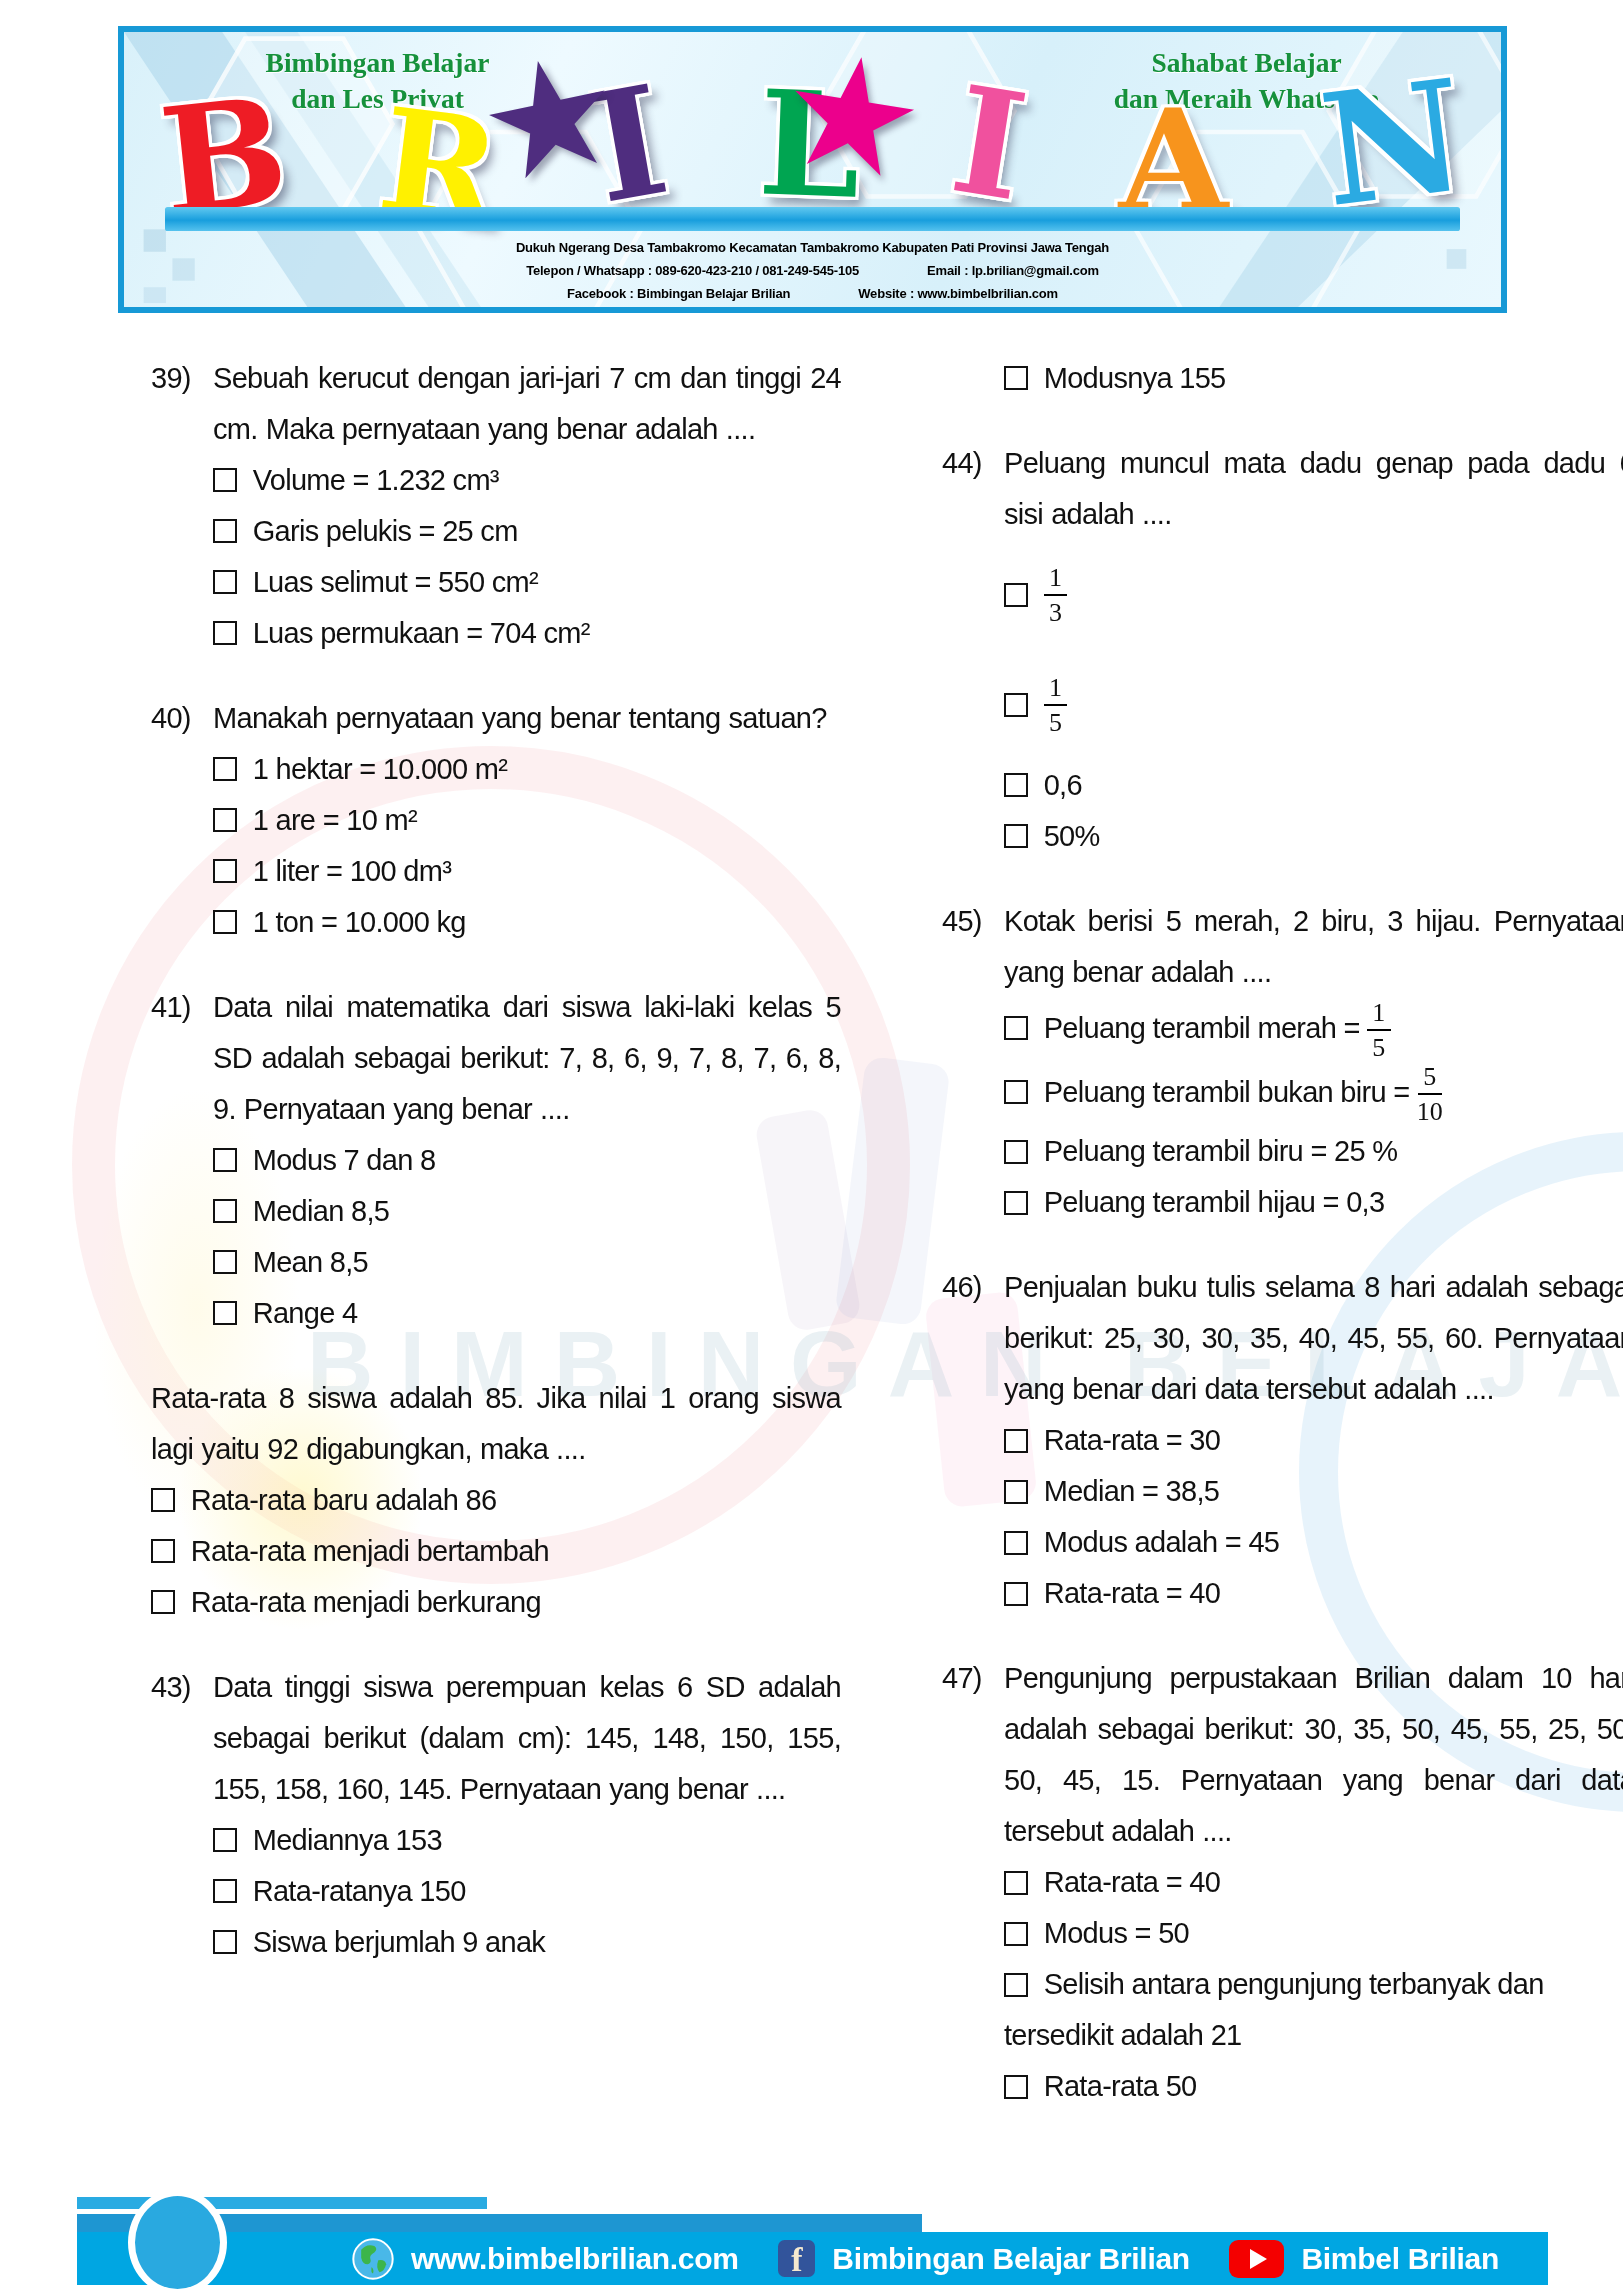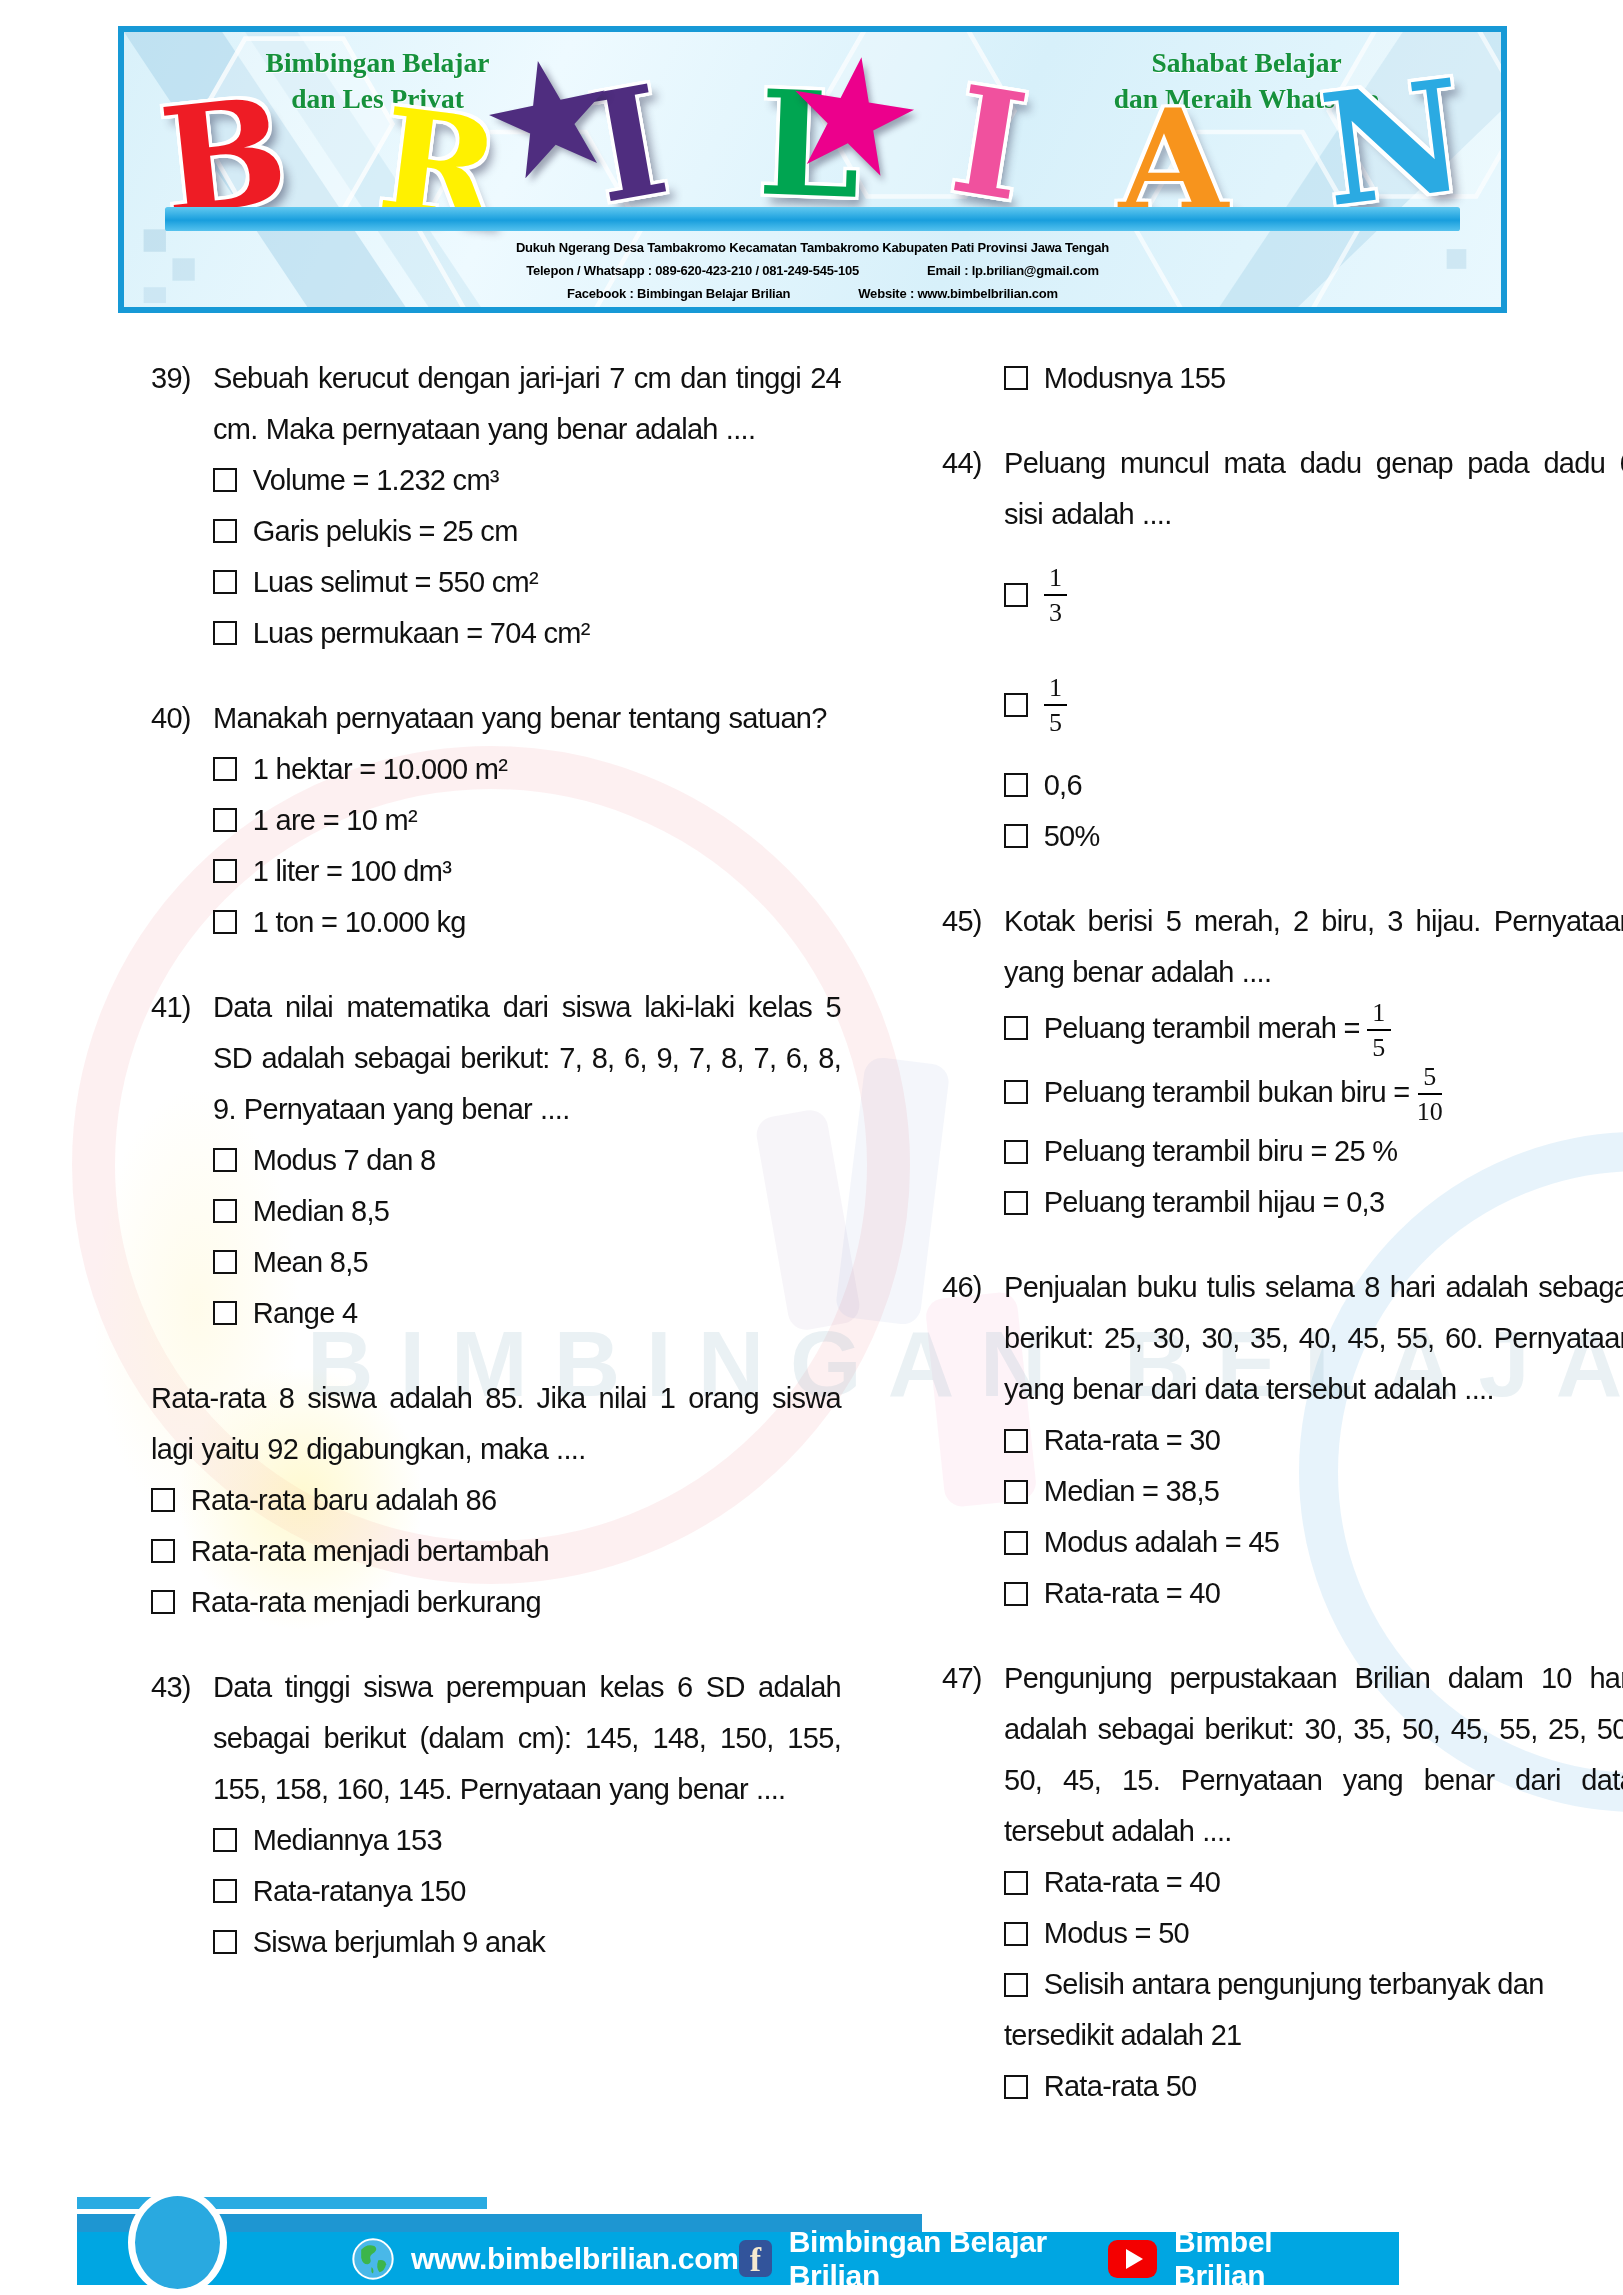--- a/index.html
+++ b/index.html
@@ -59,21 +59,21 @@
   .opt-frac .checkbox{top:0;}
   .frac{display:inline-flex;flex-direction:column;align-items:center;vertical-align:middle;
         font-family:"Liberation Serif",serif;font-size:26px;line-height:1.12;letter-spacing:0;}
   .fnum{border-bottom:2px solid #000;padding:0 5.2px 2px;}
   .fden{padding-top:2px;}
 
   
   .footer{position:absolute;left:0;top:0;z-index:3;}
   .stripe1{position:absolute;left:77px;top:2197px;width:410px;height:11.8px;background:#29ABE2;}
   .stripe2{position:absolute;left:77px;top:2214px;width:845px;height:17.7px;background:#1E96D2;}
-  .footer-bar{position:absolute;left:77px;top:2232px;width:1322px;height:53px;background:#00A6E2;}
+  .footer-bar{position:absolute;left:77px;top:2232px;width:1471px;height:53px;background:#00A6E2;}
   .footer-circle{position:absolute;left:128px;top:2189px;width:85px;height:93px;border:7.2px solid #fff;
                  border-radius:50%;background:#29A9E0;z-index:4;}
   .footer-content{position:absolute;inset:0;display:flex;align-items:center;
                   padding:0 49px 0 275px;justify-content:space-between;}
   .footer-item{display:flex;align-items:center;gap:17px;color:#fff;font-weight:bold;font-size:30px;letter-spacing:-0.3px;}
   .fb-icon{width:37px;height:37px;background:#32549B;border-radius:6.5px;display:flex;align-items:center;
            justify-content:center;color:#F5E9CF;font-family:"Liberation Serif",serif;font-weight:bold;
            font-size:34px;line-height:1;padding-top:3.9px;box-sizing:border-box;}
   .yt-icon{width:55px;height:38px;background:#F40000;border-radius:9.2px;display:flex;align-items:center;justify-content:center;}
   .yt-play{width:0;height:0;border-left:17px solid #fff;border-top:10.5px solid transparent;border-bottom:10.5px solid transparent;margin-left:3.9px;}

